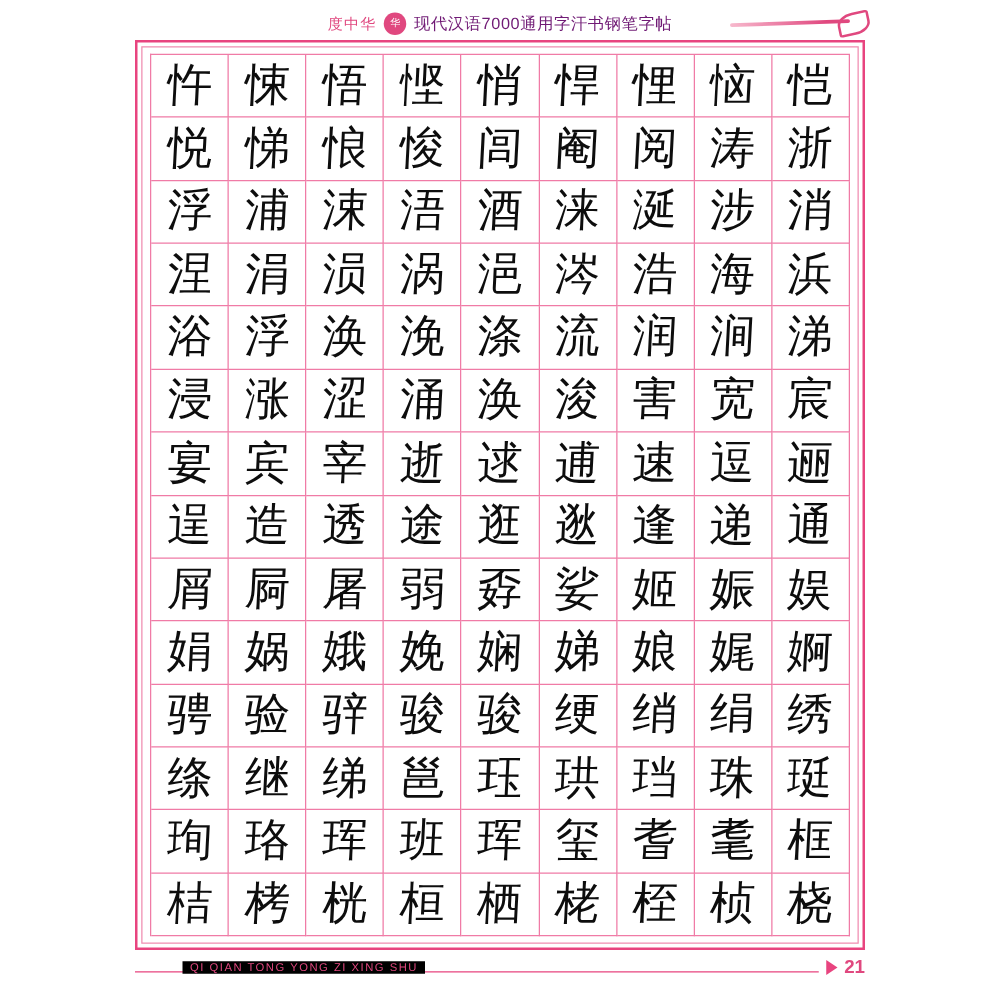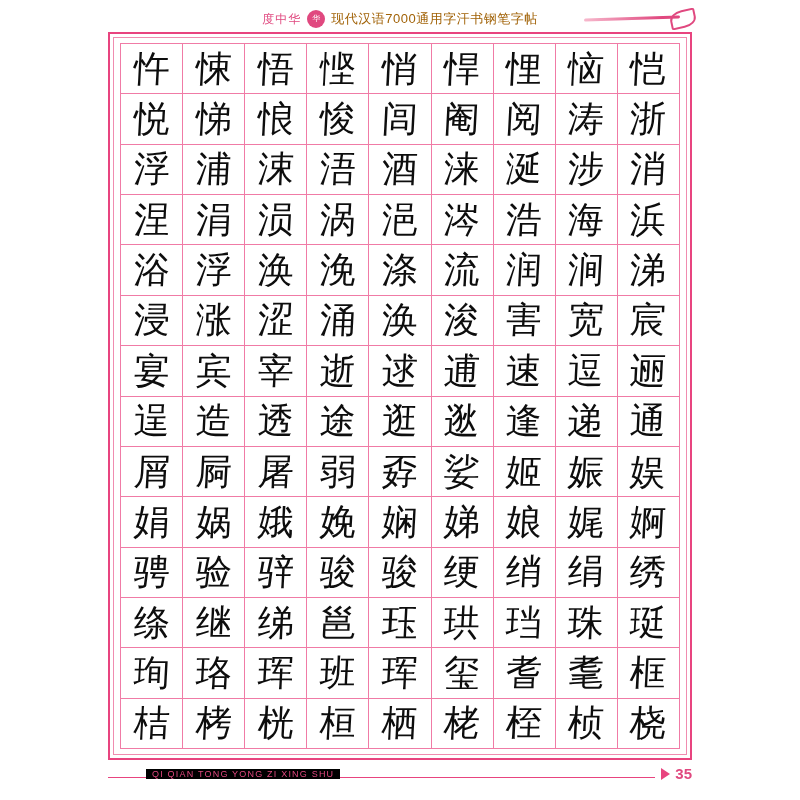--- a/index.html
+++ b/index.html
@@ -50,21 +50,21 @@
     background: #e0487f;
     color: #ffffff;
     font-size: 8px;
     display: flex;
     align-items: center;
     justify-content: center;
     line-height: 1;
   }
   .header-title {
     font-size: 13px;
-    color: #a16207;
+    color: #701a75;
     white-space: nowrap;
     letter-spacing: 0.5px;
   }
   .pen-ornament {
     position: absolute;
     right: 96px;
     top: 8px;
     width: 120px;
     height: 18px;
   }
@@ -591,17 +591,17 @@
       <div class="cell">
         <span class="glyph">桡</span>
       </div>
     </div>
 
   <div class="footer">
     <div class="footer-rule"></div>
     <div class="footer-pinyin">QI QIAN TONG YONG ZI XING SHU</div>
     <div class="page-num-wrap">
       <div class="page-arrow"></div>
-      <div class="page-num">35</div>
+      <div class="page-num">21</div>
     </div>
   </div>
 
 </div>
 
 </body></html>

